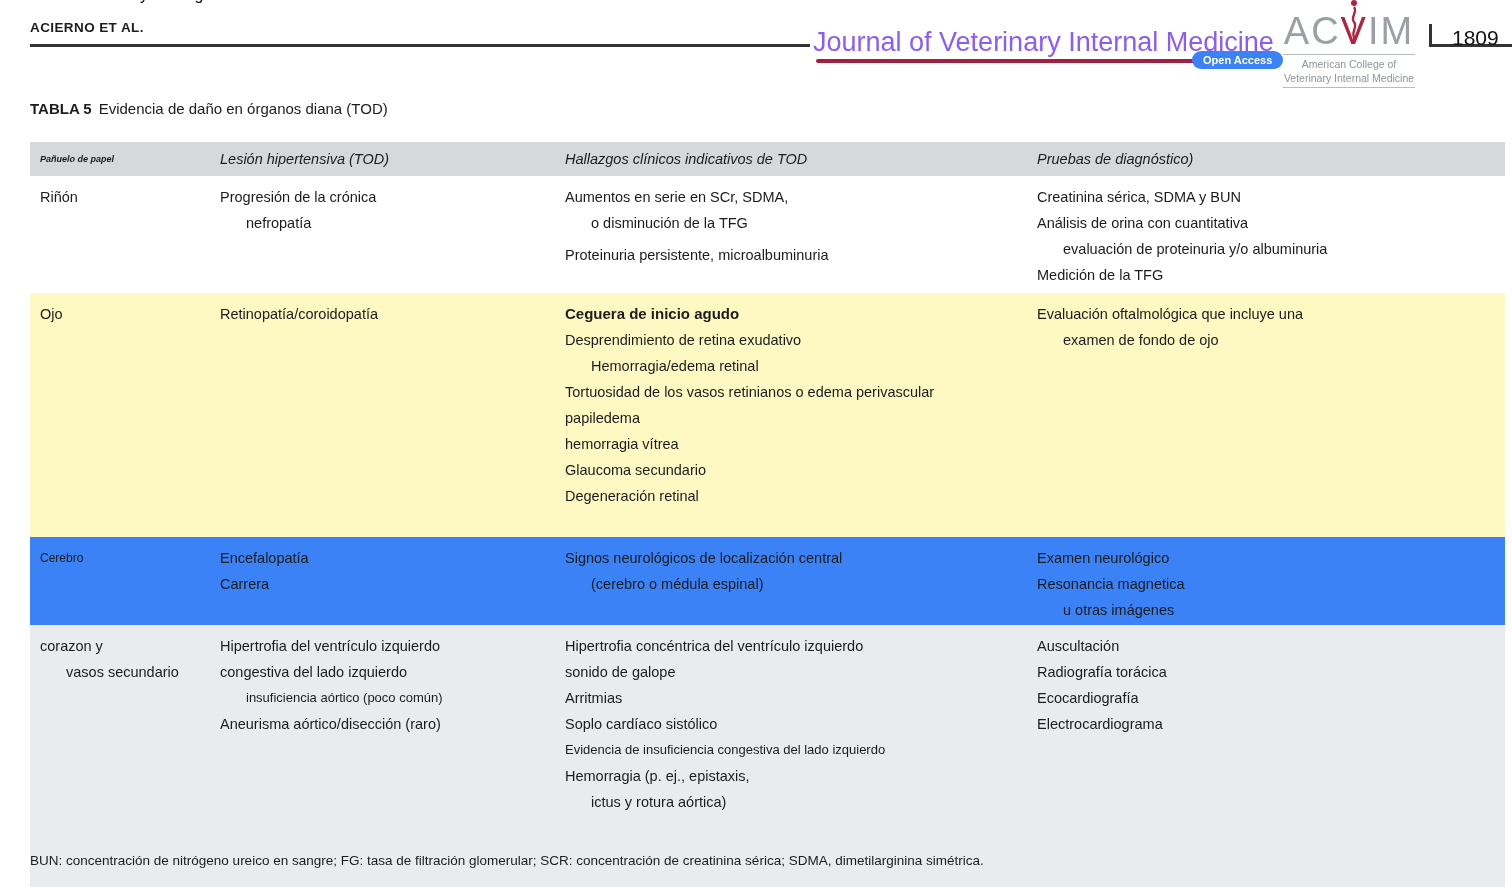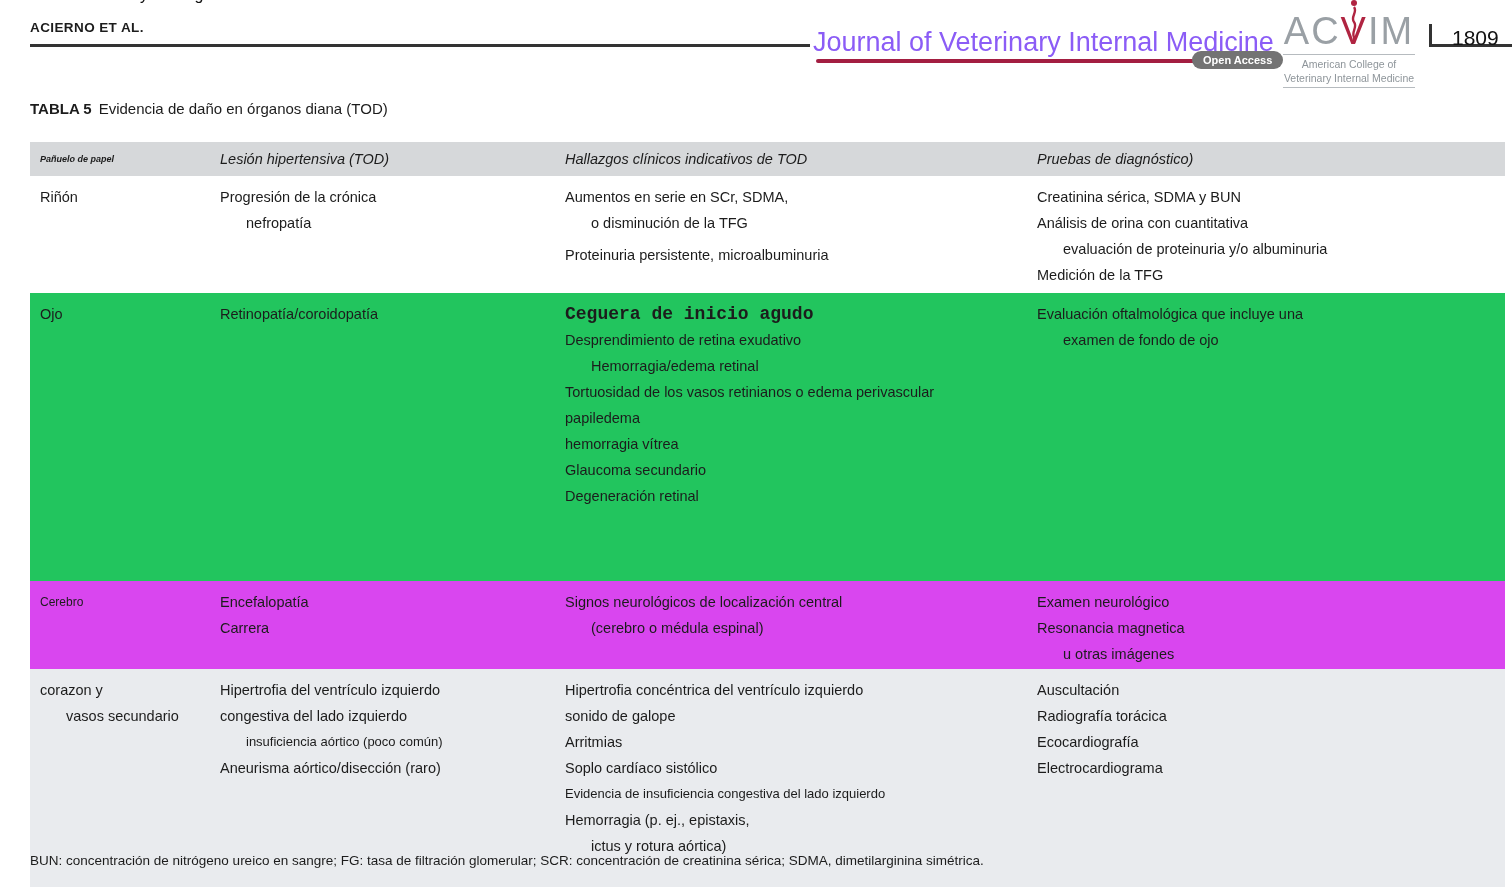--- a/index.html
+++ b/index.html
@@ -14,51 +14,51 @@
   .fragment span{display:block;margin-top:-14px;font-size:16px;word-spacing:42px;color:#111;}
   
   .running-head{left:30px;top:20px;font-size:13.5px;font-weight:bold;letter-spacing:.4px;}
   .rule-left{left:30px;top:44px;width:780px;height:3px;background:#333;}
   .rule-right{left:1429px;top:44px;width:83px;height:3px;background:#333;}
   .vbar{left:1429px;top:24px;width:3px;height:23px;background:#333;}
   
   .journal-title{left:813px;top:27px;font-size:27px;color:#8b5cf6;white-space:nowrap;}
   .journal-underline{left:816px;top:59px;width:380px;height:4px;background:#a31e41;border-radius:2px;}
   .open-access{
-    left:1192px;top:51px;background:#737373;color:#fff;font-size:11px;font-weight:bold;
+    left:1192px;top:51px;background:#3b82f6;color:#fff;font-size:11px;font-weight:bold;
     padding:3px 11px;border-radius:10px;white-space:nowrap;
   }
   .acvim{left:1283px;top:10px;width:132px;text-align:center;}
   .acvim-word{font-size:38px;line-height:42px;color:#9aa0a5;letter-spacing:2px;white-space:nowrap;}
   .acvim-v{color:#b02441;position:relative;display:inline-block;}
   .acvim-v svg{position:absolute;left:50%;top:-11px;transform:translateX(-50%);}
   .acvim-hairline{height:1px;background:#b6bbbf;margin:2px 0 3px 0;}
   .acvim-org{font-size:10.5px;line-height:13.5px;color:#8e959a;}
   .page-number{left:1452px;top:26px;font-size:21px;color:#111;}
   
   .caption{left:30px;top:100px;font-size:15px;}
   .caption .cap-label{font-weight:bold;margin-right:7px;}
   
   .tbl{left:30px;top:142px;width:1475px;}
   .trow{display:flex;}
   .thead{height:34px;background:#d6d8da;align-items:center;}
   .r0{height:117px;background:#ffffff;}
-  .r1{height:288px;background:#22c55e;}
-  .r2{height:88px;background:#d946ef;}
+  .r1{height:244px;background:#fef9c3;}
+  .r2{height:88px;background:#3b82f6;}
   .r3{height:264px;background:#e9ebee;}
   .cell{box-sizing:border-box;padding-top:8px;padding-right:12px;}
   .c1{width:190px;padding-left:10px;}
   .c2{width:345px;}
   .c3{width:472px;}
   .c4{flex:1;}
   .hcell{padding-top:0;font-size:14.5px;font-style:italic;}
   .hcell.tiny{font-size:9px;font-weight:bold;}
   .line{font-size:14.5px;line-height:26px;white-space:nowrap;}
   .line.indent{padding-left:26px;}
-  .line.bold{font-weight:bold;font-size:18px;font-family:Liberation Mono, monospace;}
+  .line.bold{font-weight:bold;font-size:15px;}
   .line.small{font-size:13px;}
   .line.gap{margin-top:6px;}
   .organ-sm .line{font-size:12px;}
   
   .footnote{left:30px;top:853px;font-size:13.5px;white-space:nowrap;}
 </style>
 </head>
 <body>
 
 <div class="abs fragment">

